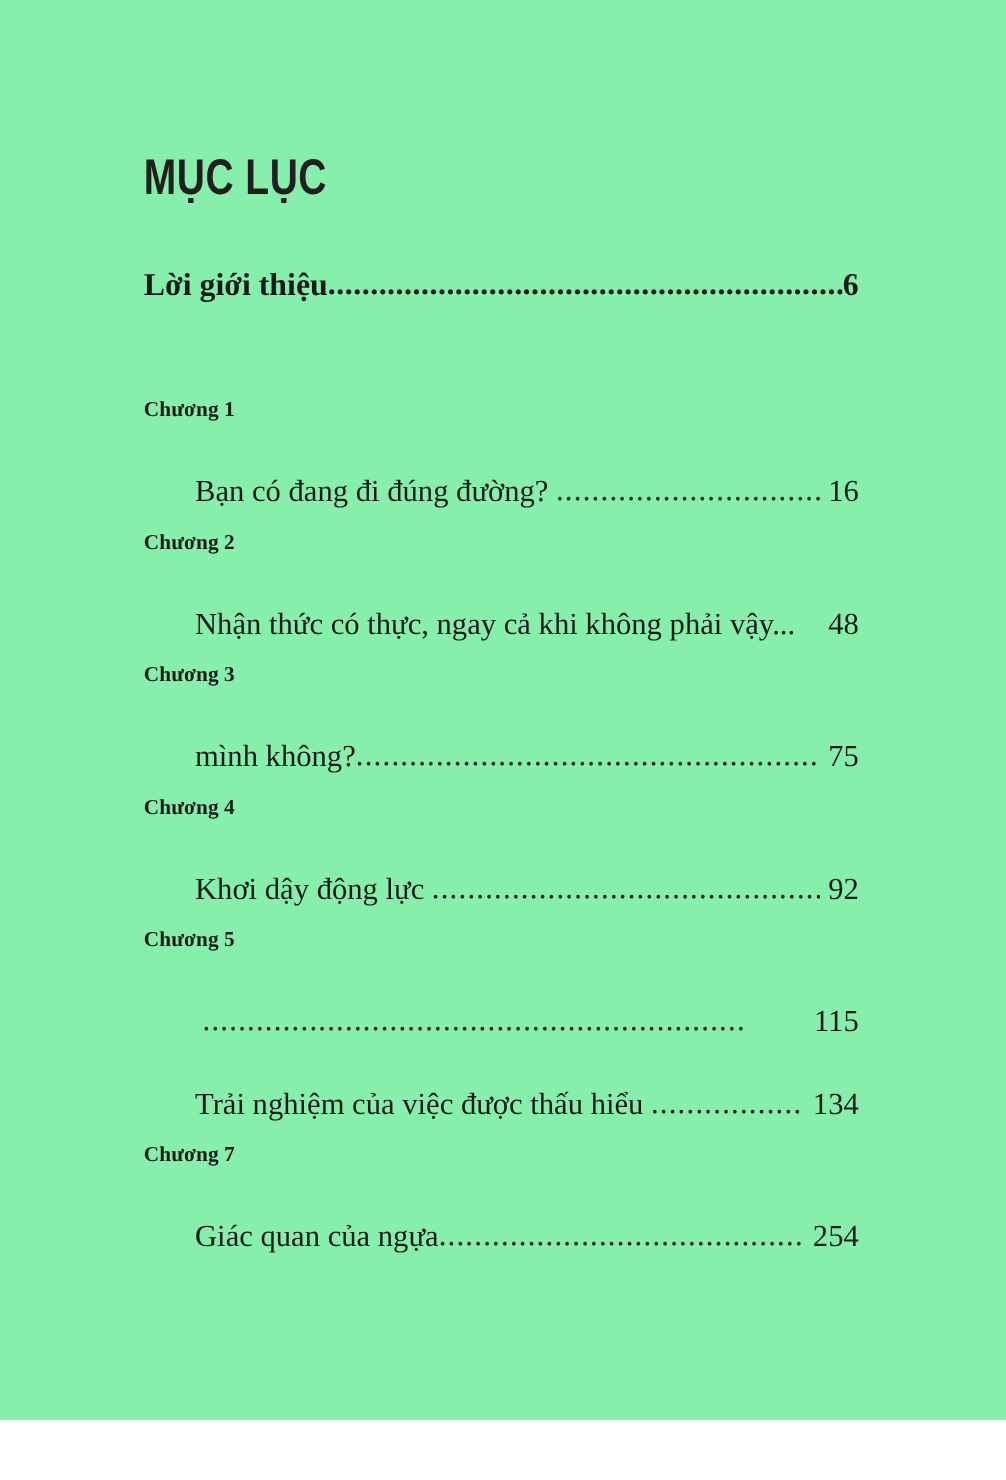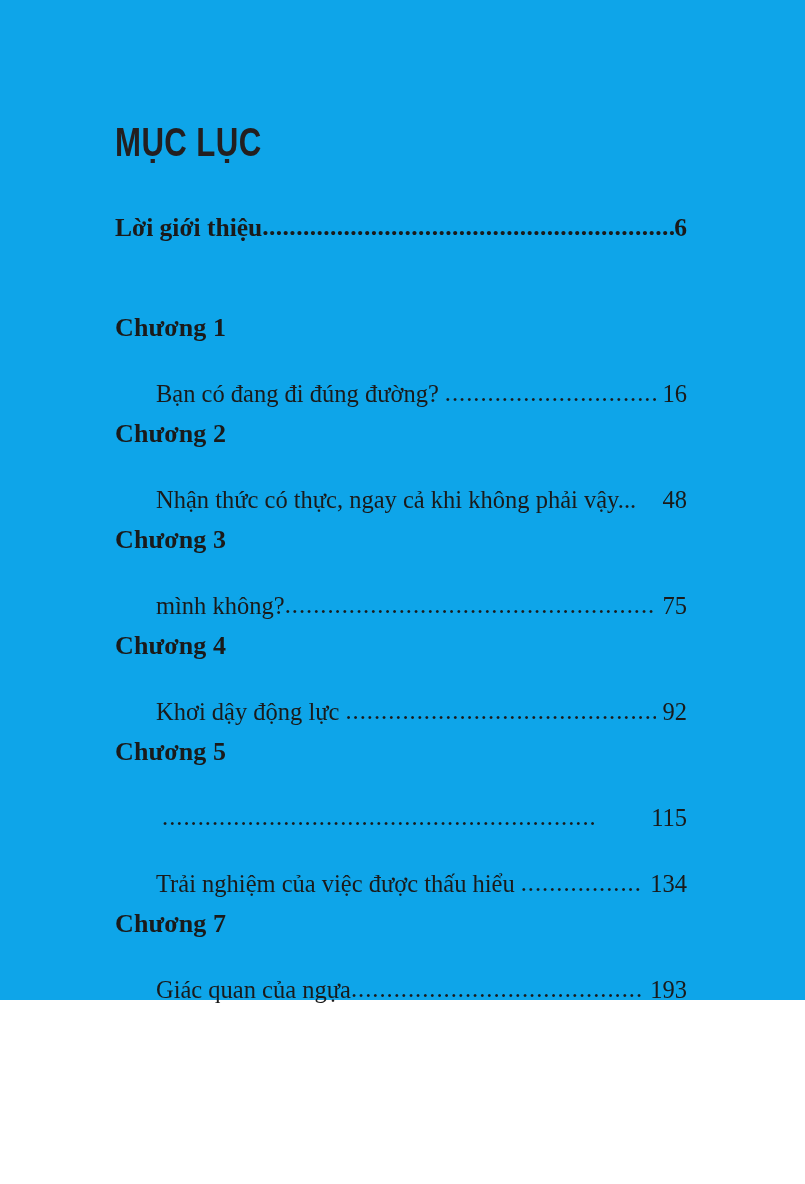--- a/index.html
+++ b/index.html
@@ -14,22 +14,22 @@
     overflow: hidden;
     font-family: "Liberation Serif", "DejaVu Serif", serif;
     color: #1a1a1a;
     -webkit-font-smoothing: antialiased;
   }
 
   .page {
     position: absolute;
     left: 0; top: 0;
     width: 805px;
-    height: 1000px;
-    background: #0ea5e9;
+    height: 1136px;
+    background: #86efac;
   }
 
   
   .toc-title {
     position: absolute;
     left: 115px;
     top: 120px;
     font-family: "Liberation Sans", "DejaVu Sans", sans-serif;
     font-weight: 700;
     font-size: 40px;
@@ -73,21 +73,21 @@
   }
 
   .gap-after-intro { height: 62px; }
 
   
   .chapter {
     margin-bottom: 0;
   }
   .chapter-heading {
     font-weight: 700;
-    font-size: 26px;
+    font-size: 17px;
     line-height: 40px;
     white-space: nowrap;
     letter-spacing: 0.1px;
   }
 
   .chapter-entry {
     padding-left: 41px;      
     font-weight: 400;
     font-size: 24.5px;
     line-height: 40px;
@@ -194,20 +194,20 @@
               <span class="pagenum spaced">134</span>
             </div>
           </div>
         </div>
         <div class="chapter">
           <div class="chapter-heading">Chương 7</div>
           <div class="chapter-entry">
             <div class="entry-line">
               <span class="etext">Giác quan của ngựa</span>
               <span class="lead">...................................................</span>
-              <span class="pagenum spaced">193</span>
+              <span class="pagenum spaced">254</span>
             </div>
           </div>
         </div>
       </div>
 
   </div>
 </div>
 
 </body></html>

